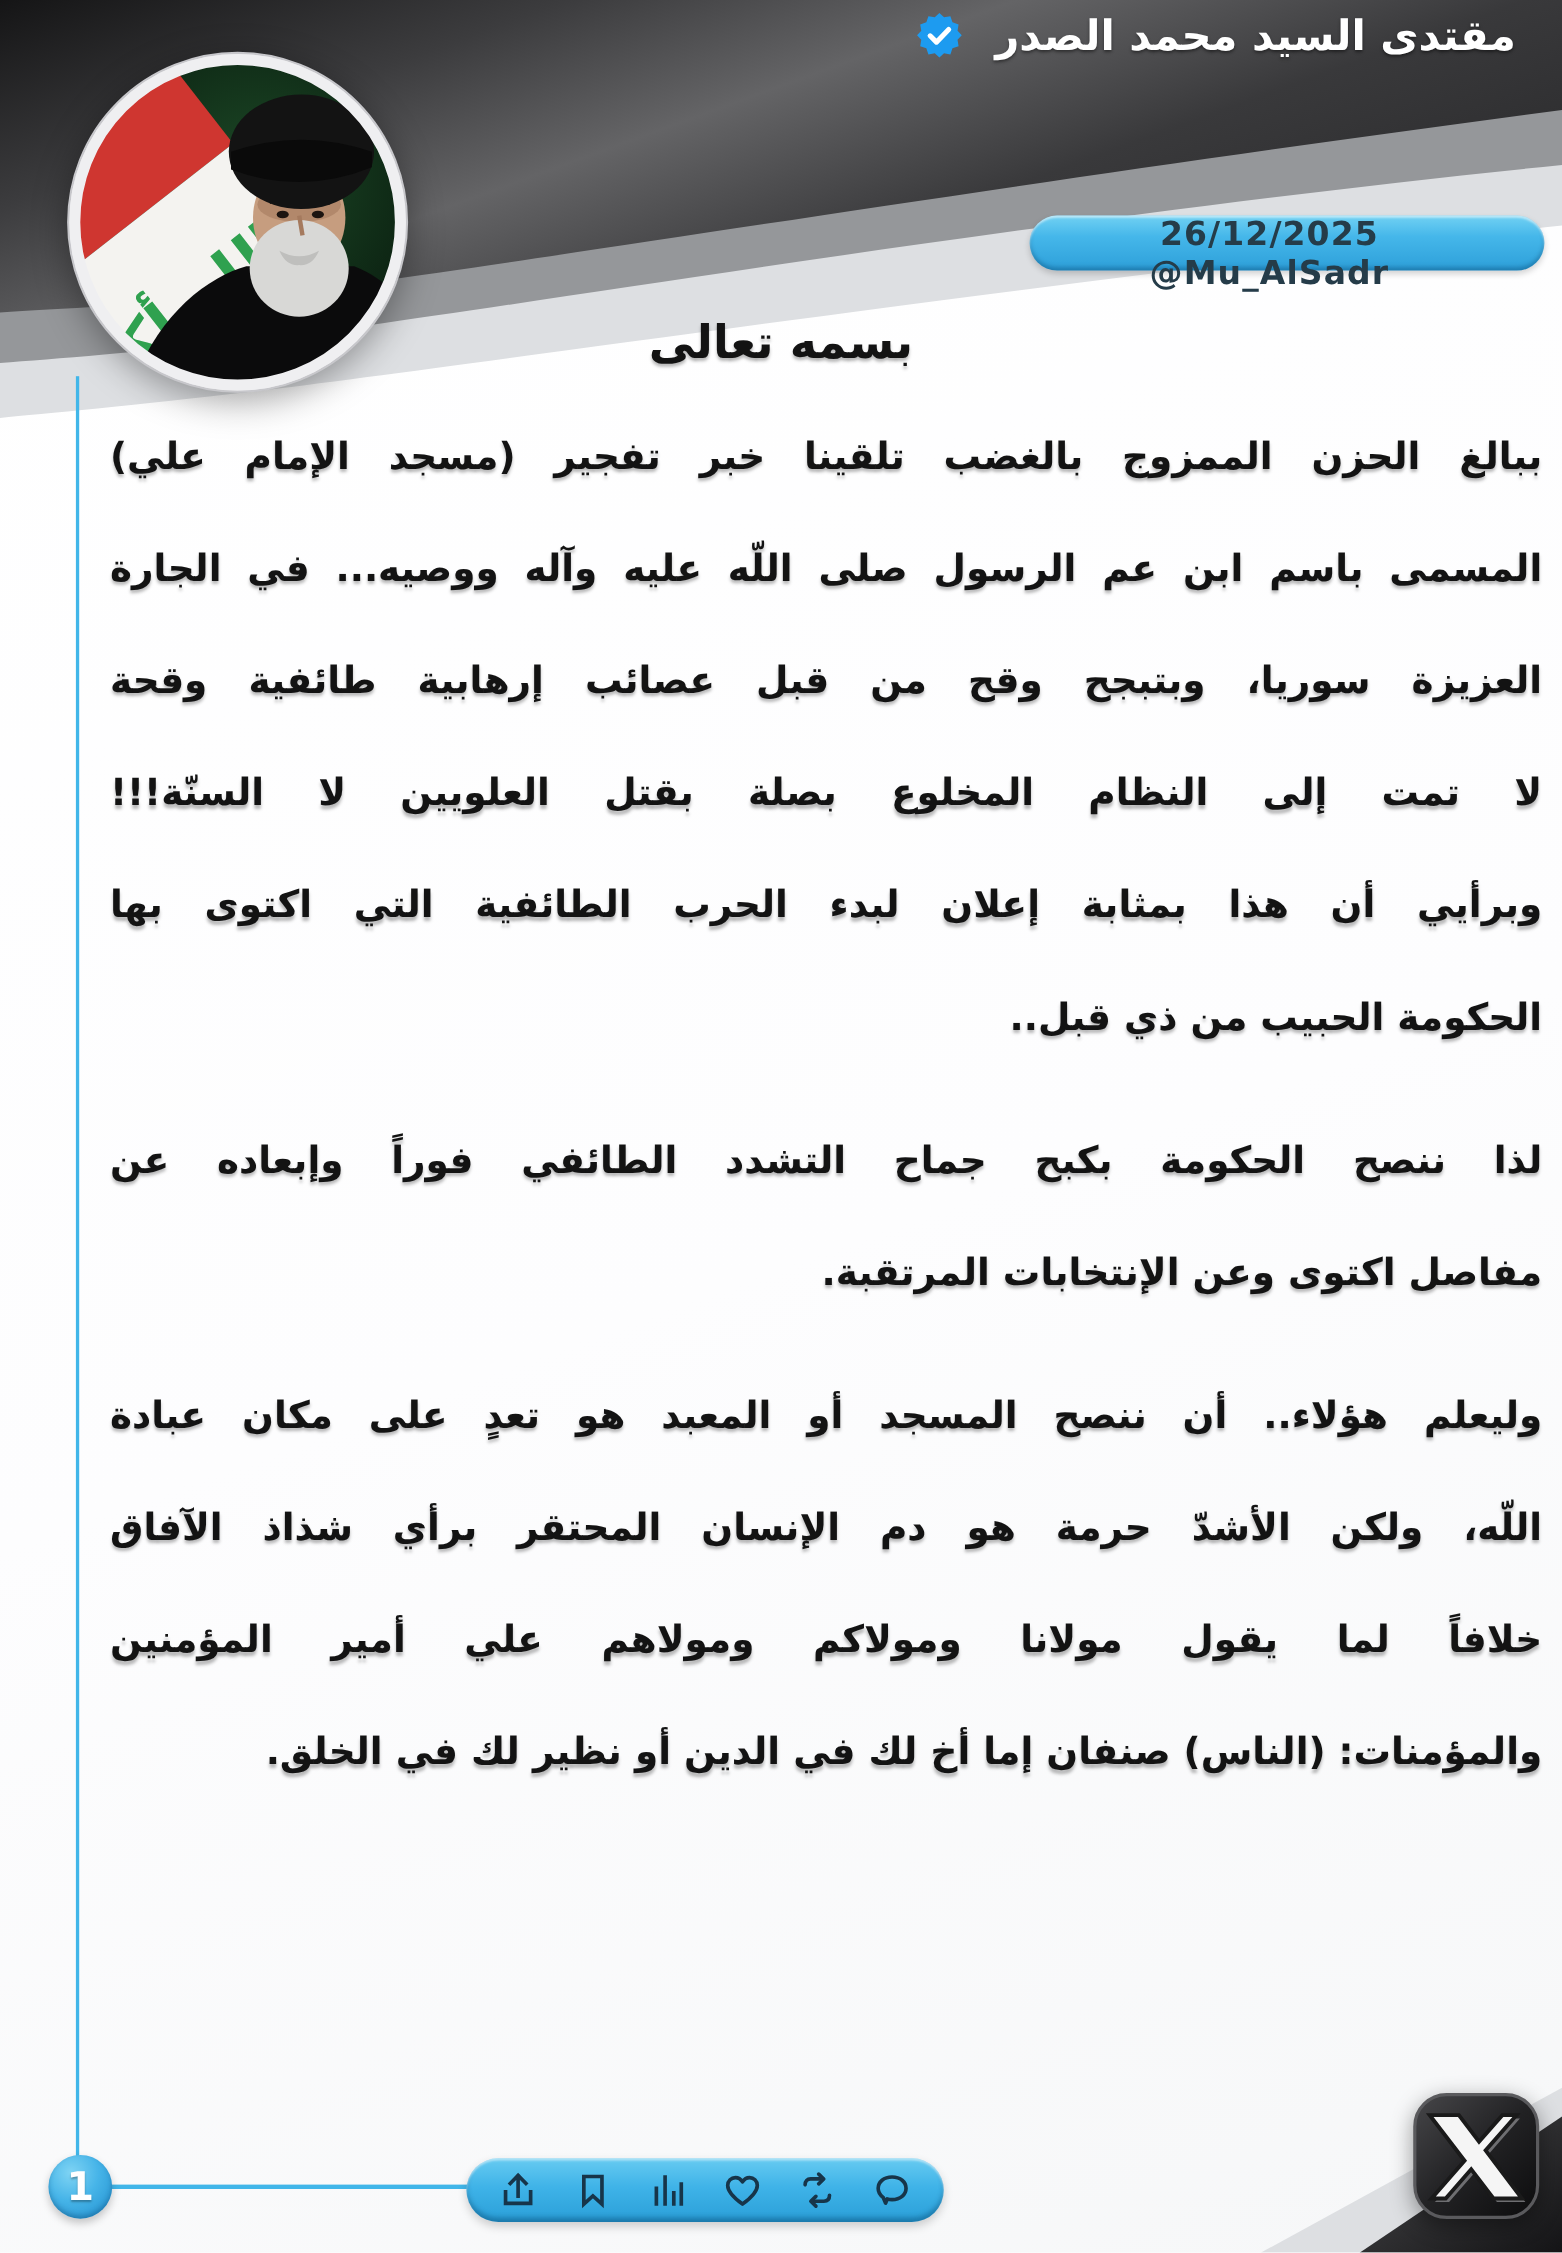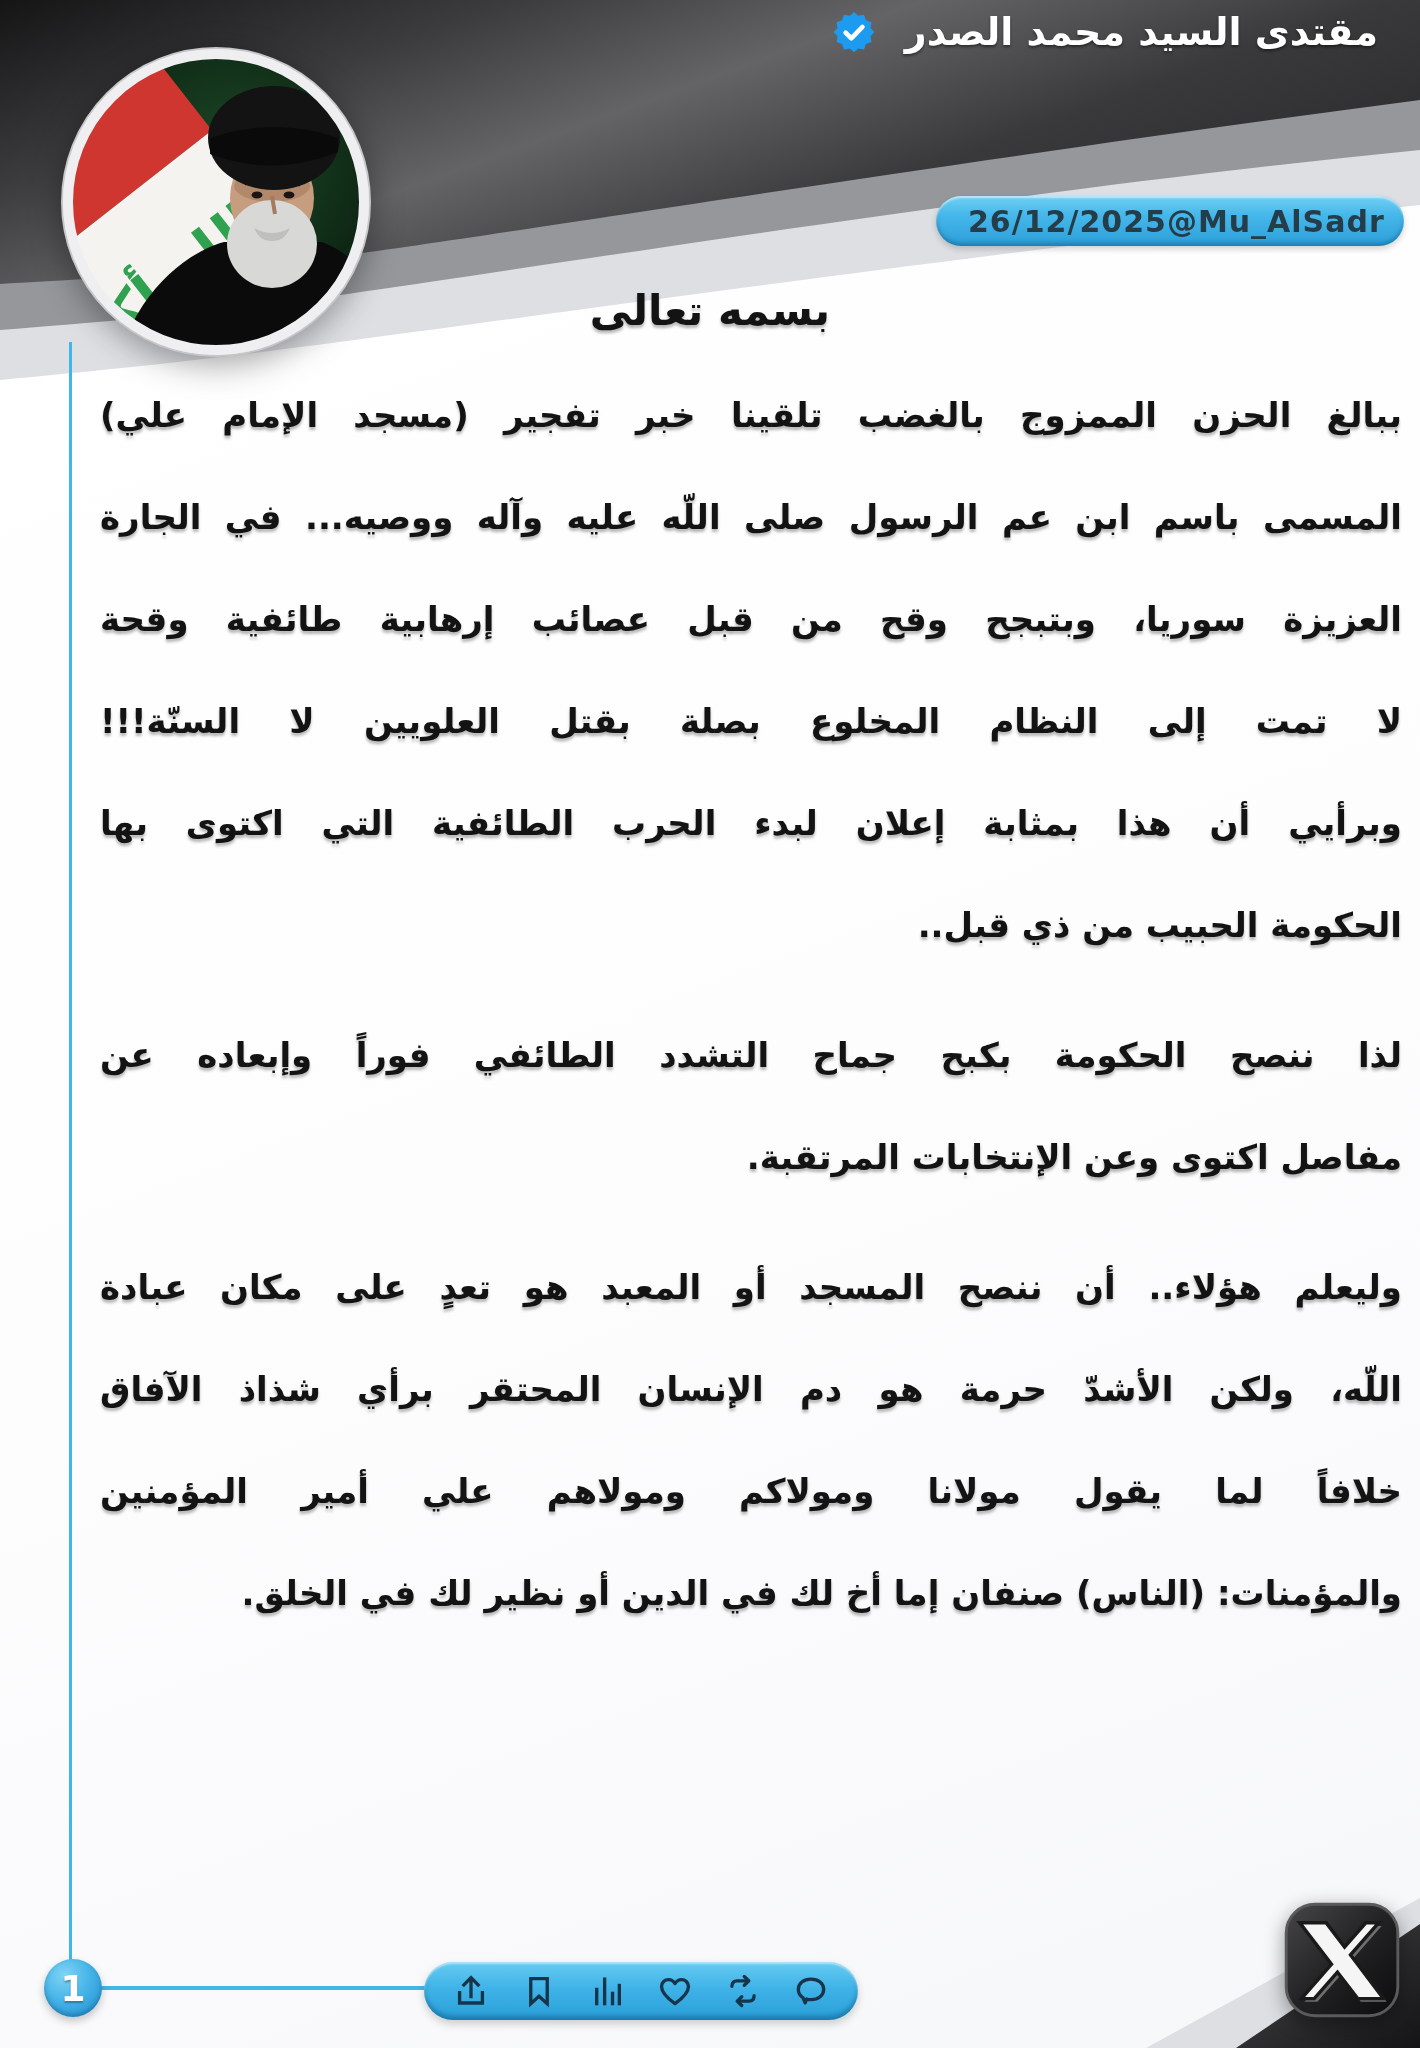--- a/index.html
+++ b/index.html
@@ -28,20 +28,21 @@
   .badge { width:46px; height:46px; flex:0 0 auto; }
 
   
   .date-pill {
     position:absolute; left:936px; top:196px; width:468px; height:50px; z-index:5;
     border-radius:25px; direction:ltr;
     background:linear-gradient(180deg,#71d1f3 0%,#45b7ea 38%,#2d9fd9 100%);
     box-shadow:inset 0 2px 2px rgba(255,255,255,.55), inset 0 -3px 4px rgba(0,60,100,.35), 0 3px 6px rgba(0,0,0,.18);
     display:flex; align-items:center; justify-content:space-between;
     padding:0 64px 0 32px;
+    flex-direction:column;
   }
   .date-pill span { color:#253c49; font-size:30px; font-weight:bold; letter-spacing:1px; white-space:nowrap; }
 
   
   .basmala {
     position:absolute; top:286px; left:0; width:100%; z-index:3;
     text-align:center; direction:rtl;
     font-size:42px; font-weight:bold; color:#131313;
     text-shadow:0 3px 3px rgba(0,0,0,.28);
   }

